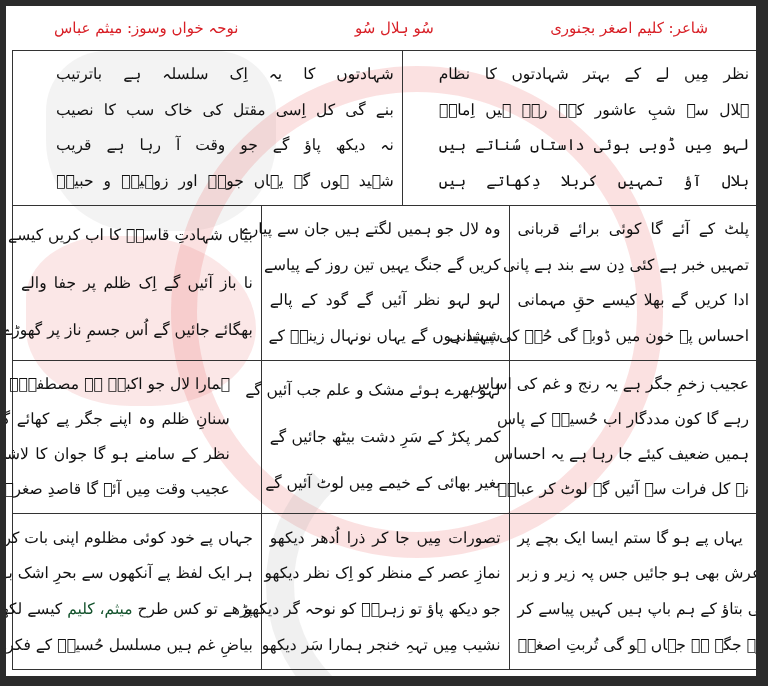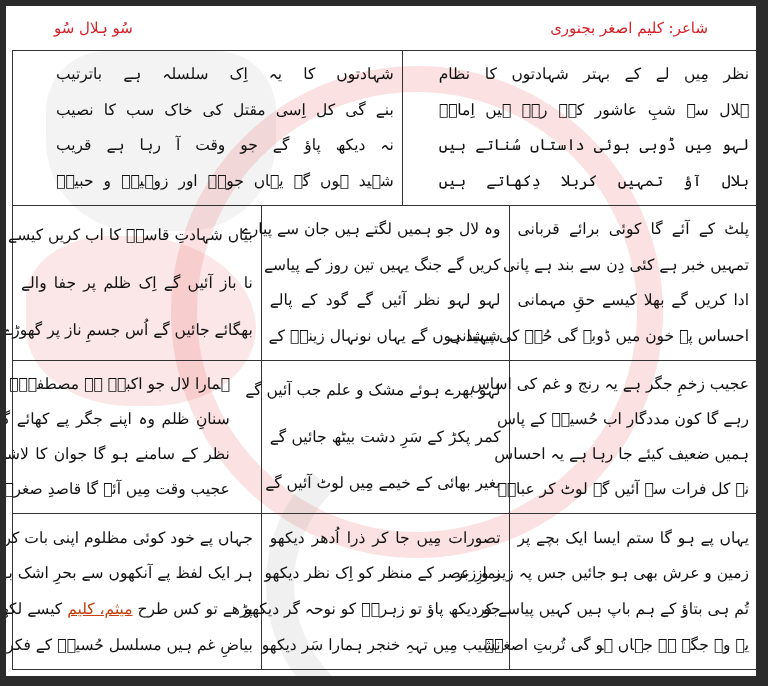--- a/index.html
+++ b/index.html
@@ -42,34 +42,35 @@
   .row:last-child { border-bottom: none; }
   .cell {
     height: 100%; box-sizing: border-box; border-left: 1.5px solid #333;
     padding: 6px 8px; display: flex; flex-direction: column; justify-content: space-around;
   }
   .cell:last-child { border-left: none; }
   .line {
     font-family: "DejaVu Serif", serif; font-size: 15.5px; color: #111; line-height: 1.2;
     white-space: nowrap; text-align: justify; text-align-last: justify; direction: rtl;
   }
-  .hl { color: #c2410c; text-decoration: underline; }
+  .hl { color: #14532d; }
 </style>
 </head>
 <body>
 
 <div class="page">
   <div class="watermark wm-hand"></div>
   <div class="watermark wm-blob"></div>
   <div class="watermark wm-circle"></div>
   <div class="watermark wm-arc"></div>
 
   <div class="header">
     <span>شاعر: کلیم اصغر بجنوری</span>
     <span>سُو ہلال سُو</span>
+    <span>نوحہ خواں وسوز: میثم عباس</span>
   </div>
 
   <div class="grid">
 
     <div class="row" style="top:0; height:155px;">
       <div class="cell" style="width:50%;padding-left:36px;">
         <div class="line">نظر مِیں لے کے بہتر شہادتوں کا نظام</div>
         <div class="line">ہلال سے شبِ عاشور کہہ رہے ہیں اِمامؑ</div>
         <div class="line">لہو مِیں ڈوبی ہوئی داستاں سُناتے ہیں</div>
         <div class="line">ہلال آؤ تمہیں کربلا دِکھاتے ہیں</div>
@@ -116,21 +117,21 @@
       </div>
       <div class="cell" style="width:33.3%;">
         <div class="line">ہمارا لال جو اکبرؑ ہے مصطفیٰؐ جیسا</div>
         <div class="line">سنانِ ظلم وہ اپنے جگر پے کھائے گا</div>
         <div class="line">نظر کے سامنے ہو گا جوان کا لاشہ</div>
         <div class="line">عجیب وقت مِیں آئے گا قاصدِ صغریٰؑ</div>
       </div>
     </div>
 
     <div class="row" style="top:463px; height:155px;">
-      <div class="cell" style="width:33.4%;">
+      <div class="cell" style="width:33.4%;align-items:flex-end;">
         <div class="line">یہاں پے ہو گا ستم ایسا ایک بچے پر</div>
         <div class="line">زمین و عرش بھی ہو جائیں جس پہ زیر و زبر</div>
         <div class="line">تُم ہی بتاؤ کے ہم باپ ہیں کہیں پیاسے کر</div>
         <div class="line">یہ وہ جگہ ہے جہاں ہو گی تُربتِ اصغرؑ</div>
       </div>
       <div class="cell" style="width:33.3%;">
         <div class="line">تصورات مِیں جا کر ذرا اُدھر دیکھو</div>
         <div class="line">نمازِ عصر کے منظر کو اِک نظر دیکھو</div>
         <div class="line">جو دیکھ پاؤ تو زہراؑ کو نوحہ گر دیکھو</div>
         <div class="line">نشیب مِیں تہہِ خنجر ہمارا سَر دیکھو</div>

